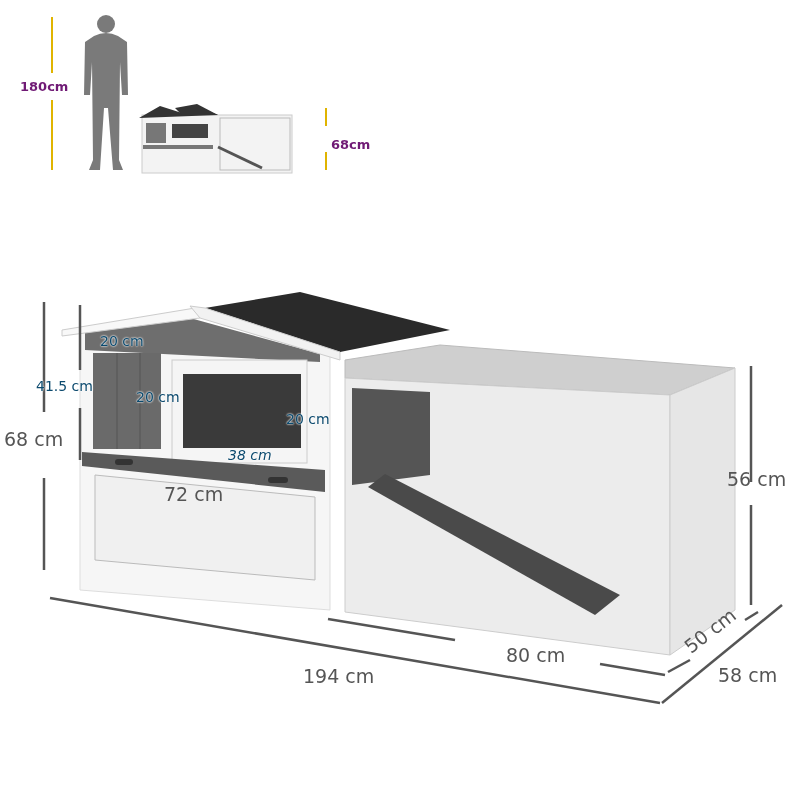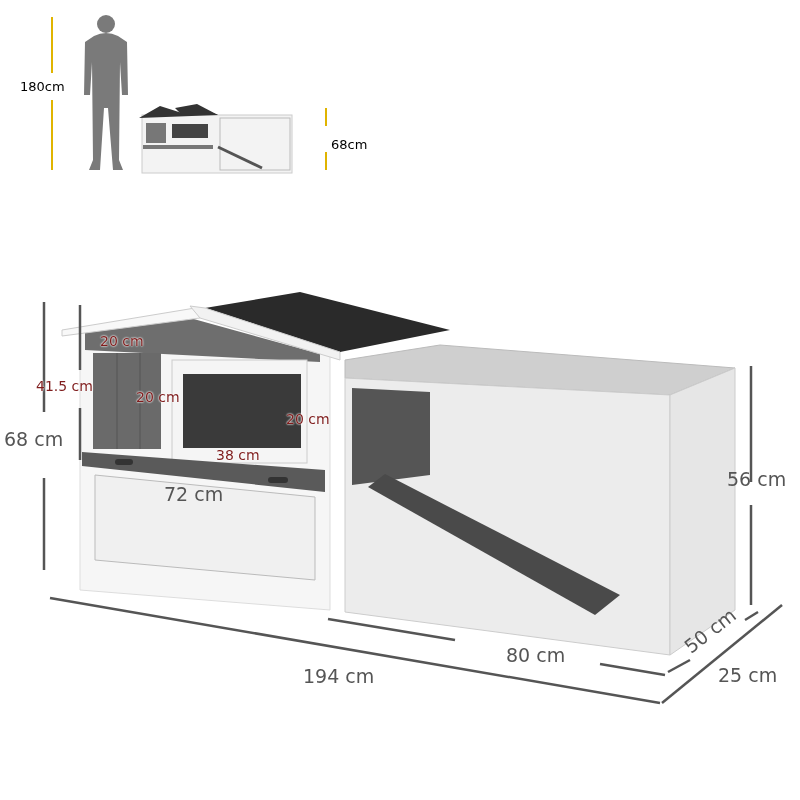--- a/index.html
+++ b/index.html
@@ -1,19 +1,19 @@
 <!DOCTYPE html>
 <html><head>
 <meta charset="utf-8">
 <style>
   html,body{margin:0;padding:0;background:#fff;}
   body{width:800px;height:800px;position:relative;overflow:hidden;font-family:"DejaVu Sans",sans-serif;}
   .dimtext{position:absolute;color:#555;font-size:19px;white-space:nowrap;font-family:"DejaVu Sans",sans-serif;}
-  .smalldim{position:absolute;color:#7f1d1d;font-size:14px;white-space:nowrap;text-shadow:0 0 2px #fff,0 0 2px #fff;}
-  .boldlbl{position:absolute;color:#000000;font-size:13px;font-weight:normal;white-space:nowrap;}
+  .smalldim{position:absolute;color:#0c4a6e;font-size:14px;white-space:nowrap;text-shadow:0 0 2px #fff,0 0 2px #fff;}
+  .boldlbl{position:absolute;color:#701a75;font-size:13px;font-weight:bold;white-space:nowrap;}
   svg{position:absolute;left:0;top:0;}
 </style>
 </head>
 <body>
 
 <svg width="800" height="800">
 
   <g stroke="#e0b400" stroke-width="2">
     <line x1="52" y1="17" x2="52" y2="73"></line>
     <line x1="52" y1="100" x2="52" y2="170"></line>
@@ -93,19 +93,19 @@
 </svg>
 
 <div class="boldlbl" style="left:20px;top:79px;">180cm</div>
 <div class="boldlbl" style="left:308px;top:137px;margin-left:23px;">68cm</div>
 
 <div class="dimtext" style="left:4px;top:428px;">68 cm</div>
 <div class="smalldim" style="left:36px;top:378px;">41.5 cm</div>
 <div class="smalldim" style="left:100px;top:333px;">20 cm</div>
 <div class="smalldim" style="left:136px;top:389px;">20 cm</div>
 <div class="smalldim" style="left:286px;top:411px;">20 cm</div>
-<div class="smalldim" style="left:216px;top:447px;">38 cm</div>
+<div class="smalldim" style="left:228px;top:447px;font-style:italic;">38 cm</div>
 <div class="dimtext" style="left:164px;top:483px;">72 cm</div>
 <div class="dimtext" style="left:727px;top:468px;">56 cm</div>
 <div class="dimtext" style="left:506px;top:644px;">80 cm</div>
 <div class="dimtext" style="left:303px;top:665px;">194 cm</div>
 <div class="dimtext" style="left:680px;top:640px;transform:rotate(-38deg);transform-origin:left top;">50 cm</div>
-<div class="dimtext" style="left:718px;top:664px;">25 cm</div>
+<div class="dimtext" style="left:718px;top:664px;">58 cm</div>
 
 </body></html>

